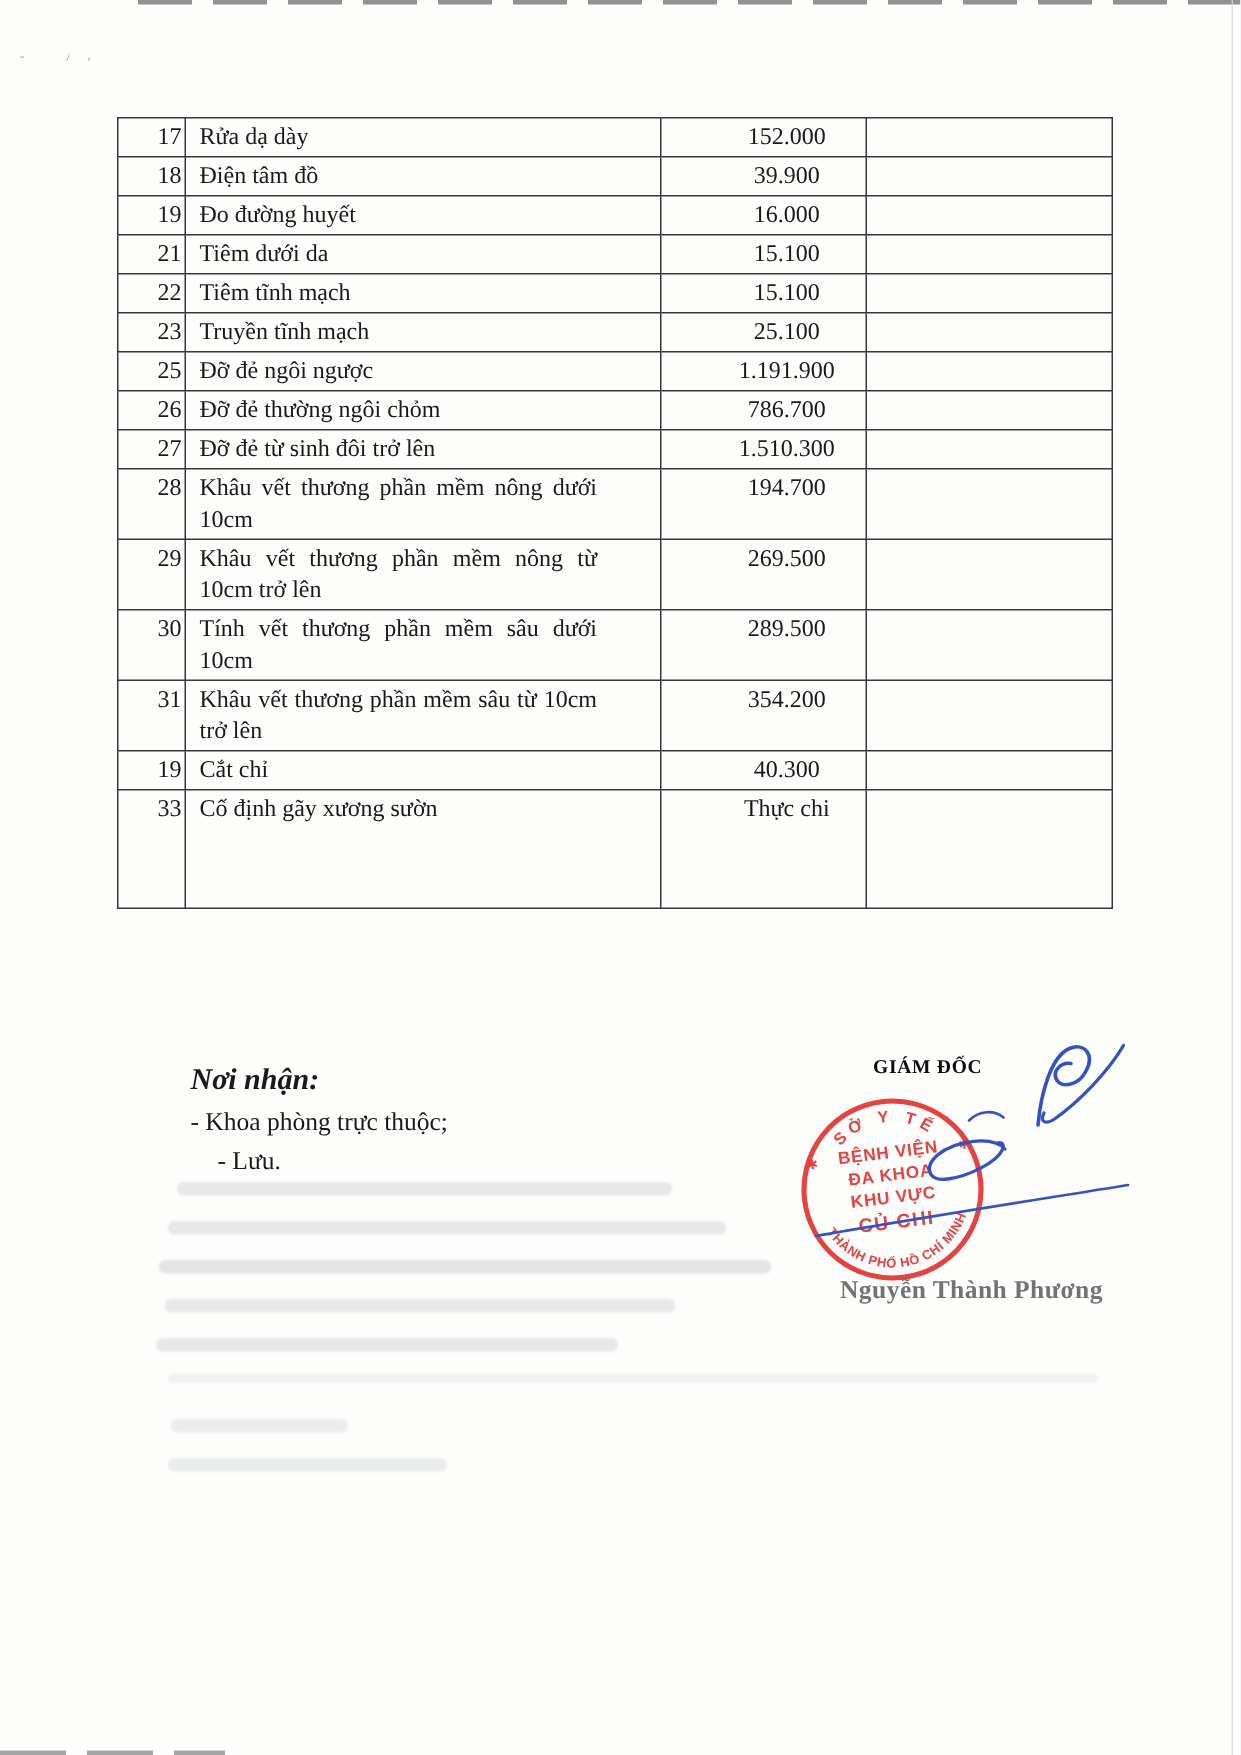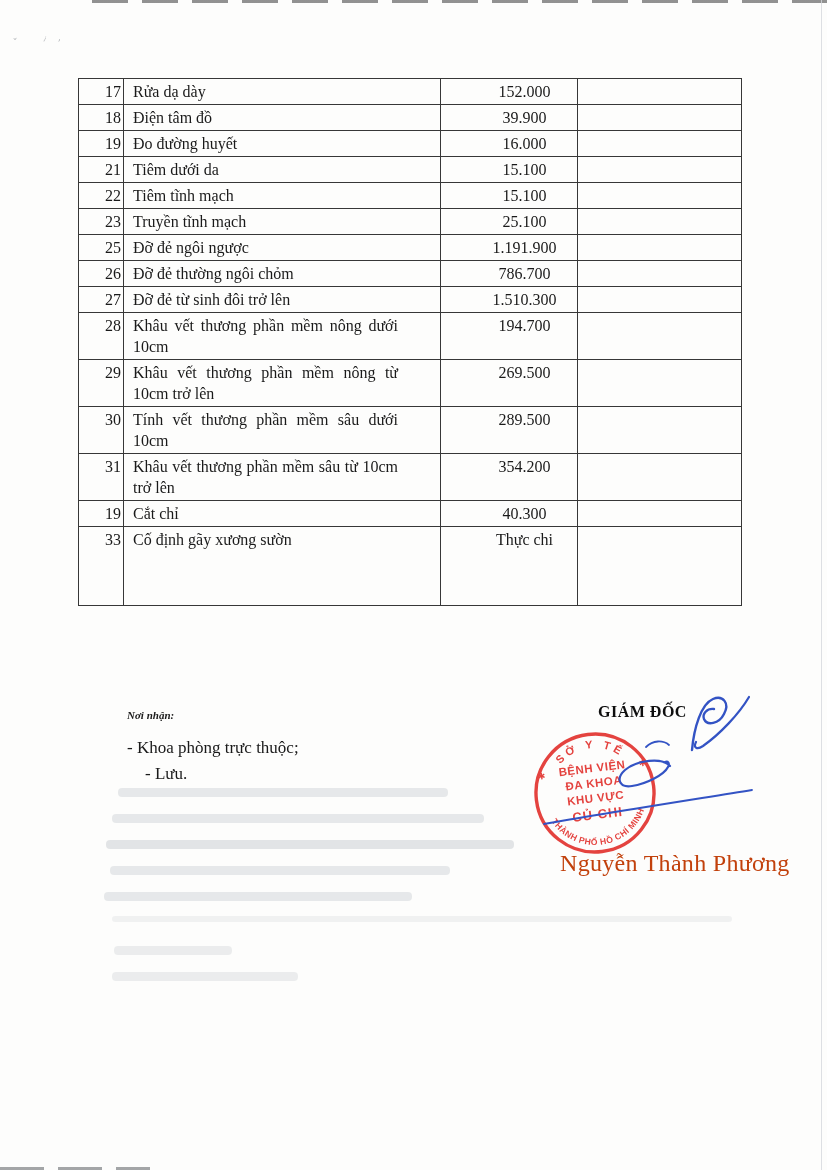--- a/index.html
+++ b/index.html
@@ -54,27 +54,27 @@
   }
   .fee-table tr:last-child td{height:74px;}
   td.c-no{text-align:right;padding-left:2px;padding-right:2px;}
   td.c-name{text-align:justify;padding-left:9px;}
   td.c-name.wrap{padding-right:42px;}
   td.c-name.wrap35{padding-right:26px;}
   td.c-price{text-align:center;padding-left:37px;}
   td.c-note{}
 
   
-  .recip-head{position:absolute;left:127px;top:709px;font-size:11px;font-weight:bold;font-style:italic;}
+  .recip-head{position:absolute;left:127px;top:709px;font-size:20px;font-weight:bold;font-style:italic;}
   .recip-line1{position:absolute;left:127px;top:738px;font-size:17px;}
   .recip-line2{position:absolute;left:145px;top:764px;font-size:17px;}
 
-  .director-title{position:absolute;left:598px;top:703px;font-size:16px;font-weight:bold;letter-spacing:.5px;color:#0e0e0e;}
-
-  .signer-name{position:absolute;left:560px;top:850px;font-size:24px;font-weight:normal;color:#c2410c;letter-spacing:.3px;}
+  .director-title{position:absolute;left:582px;top:703px;font-size:13px;font-weight:bold;letter-spacing:.5px;color:#0e0e0e;}
+
+  .signer-name{position:absolute;left:560px;top:850px;font-size:17px;font-weight:bold;color:#737373;letter-spacing:.3px;}
 
   .stamp-svg{position:absolute;left:528px;top:726px;opacity:.92;}
   .stamp-text{font-family:"Liberation Sans","DejaVu Sans",sans-serif;font-weight:bold;fill:#e23430;}
   .signature-svg{position:absolute;left:520px;top:688px;}
   .sig{fill:none;stroke:#3353c4;stroke-linecap:round;stroke-linejoin:round;}
 </style>
 </head>
 <body>
 
 <div class="page">

